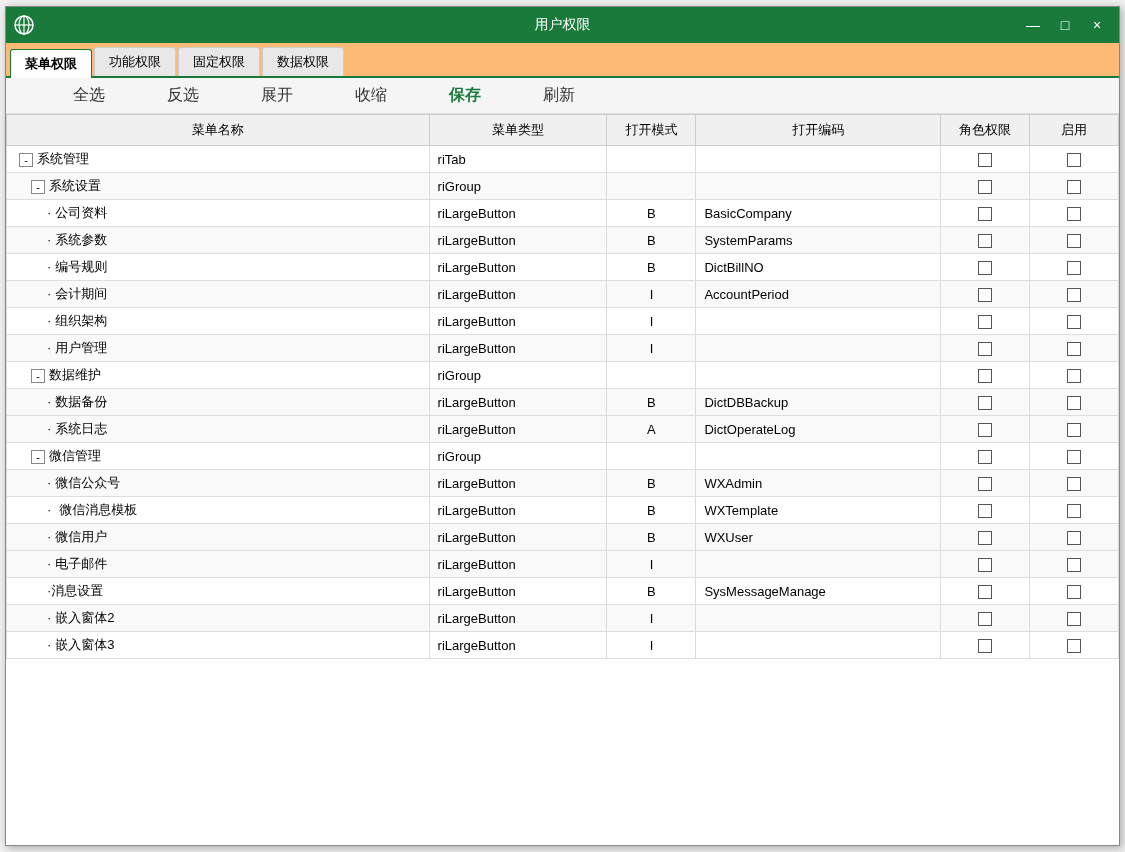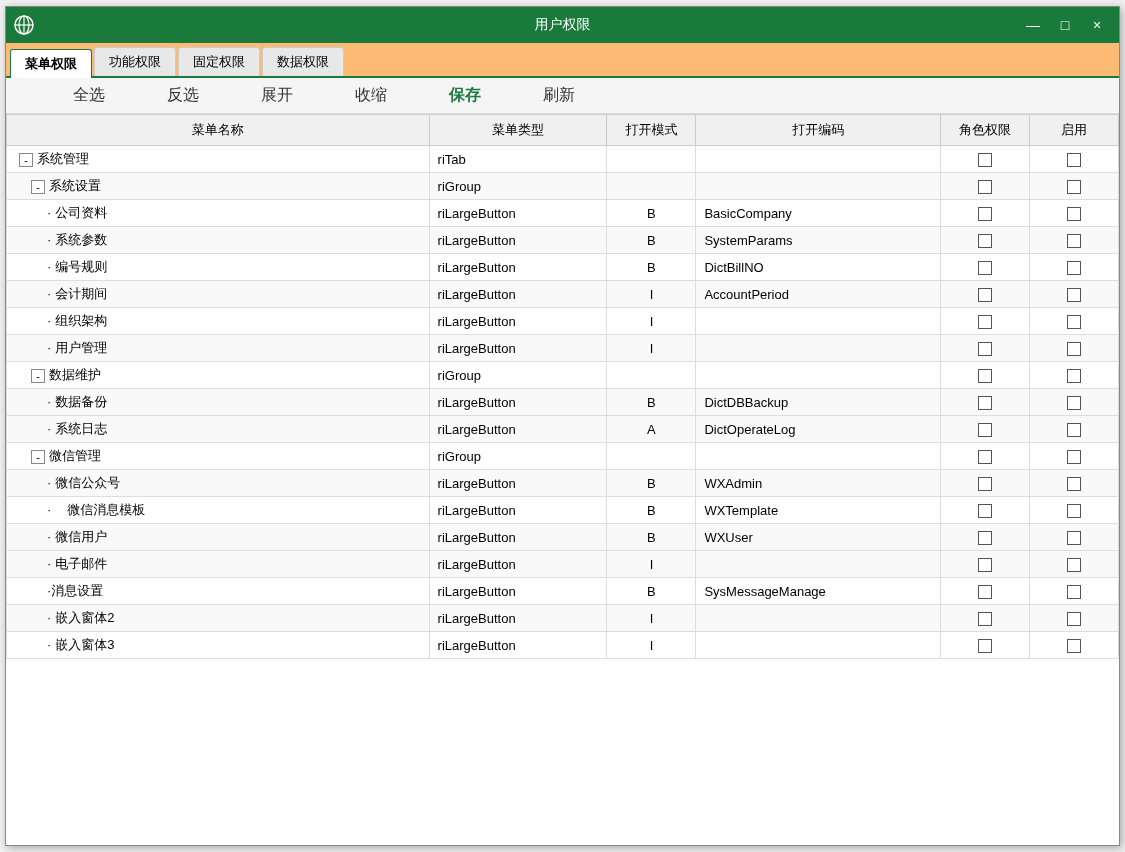--- a/index.html
+++ b/index.html
@@ -351,21 +351,21 @@
             </tr>
             <tr class="row-odd">
               <td class="col-name"><span style="display:inline-block;width:32px;"></span>·<span style="margin-left:4px;">微信公众号</span></td>
               <td class="col-type">riLargeButton</td>
               <td class="col-mode" style="text-align: center;">B</td>
               <td class="col-code">WXAdmin</td>
               <td class="col-role checkbox-cell"><span class="cb"></span></td>
               <td class="col-enable checkbox-cell"><span class="cb"></span></td>
             </tr>
             <tr class="row-even">
-              <td class="col-name"><span style="display:inline-block;width:32px;"></span>·<span style="margin-left:16px;">微信消息模板</span></td>
+              <td class="col-name"><span style="display:inline-block;width:32px;"></span>·<span style="margin-left:8px;">微信消息模板</span></td>
               <td class="col-type">riLargeButton</td>
               <td class="col-mode" style="text-align: center;">B</td>
               <td class="col-code">WXTemplate</td>
               <td class="col-role checkbox-cell"><span class="cb"></span></td>
               <td class="col-enable checkbox-cell"><span class="cb"></span></td>
             </tr>
             <tr class="row-odd">
               <td class="col-name"><span style="display:inline-block;width:32px;"></span>·<span style="margin-left:4px;">微信用户</span></td>
               <td class="col-type">riLargeButton</td>
               <td class="col-mode" style="text-align: center;">B</td>

